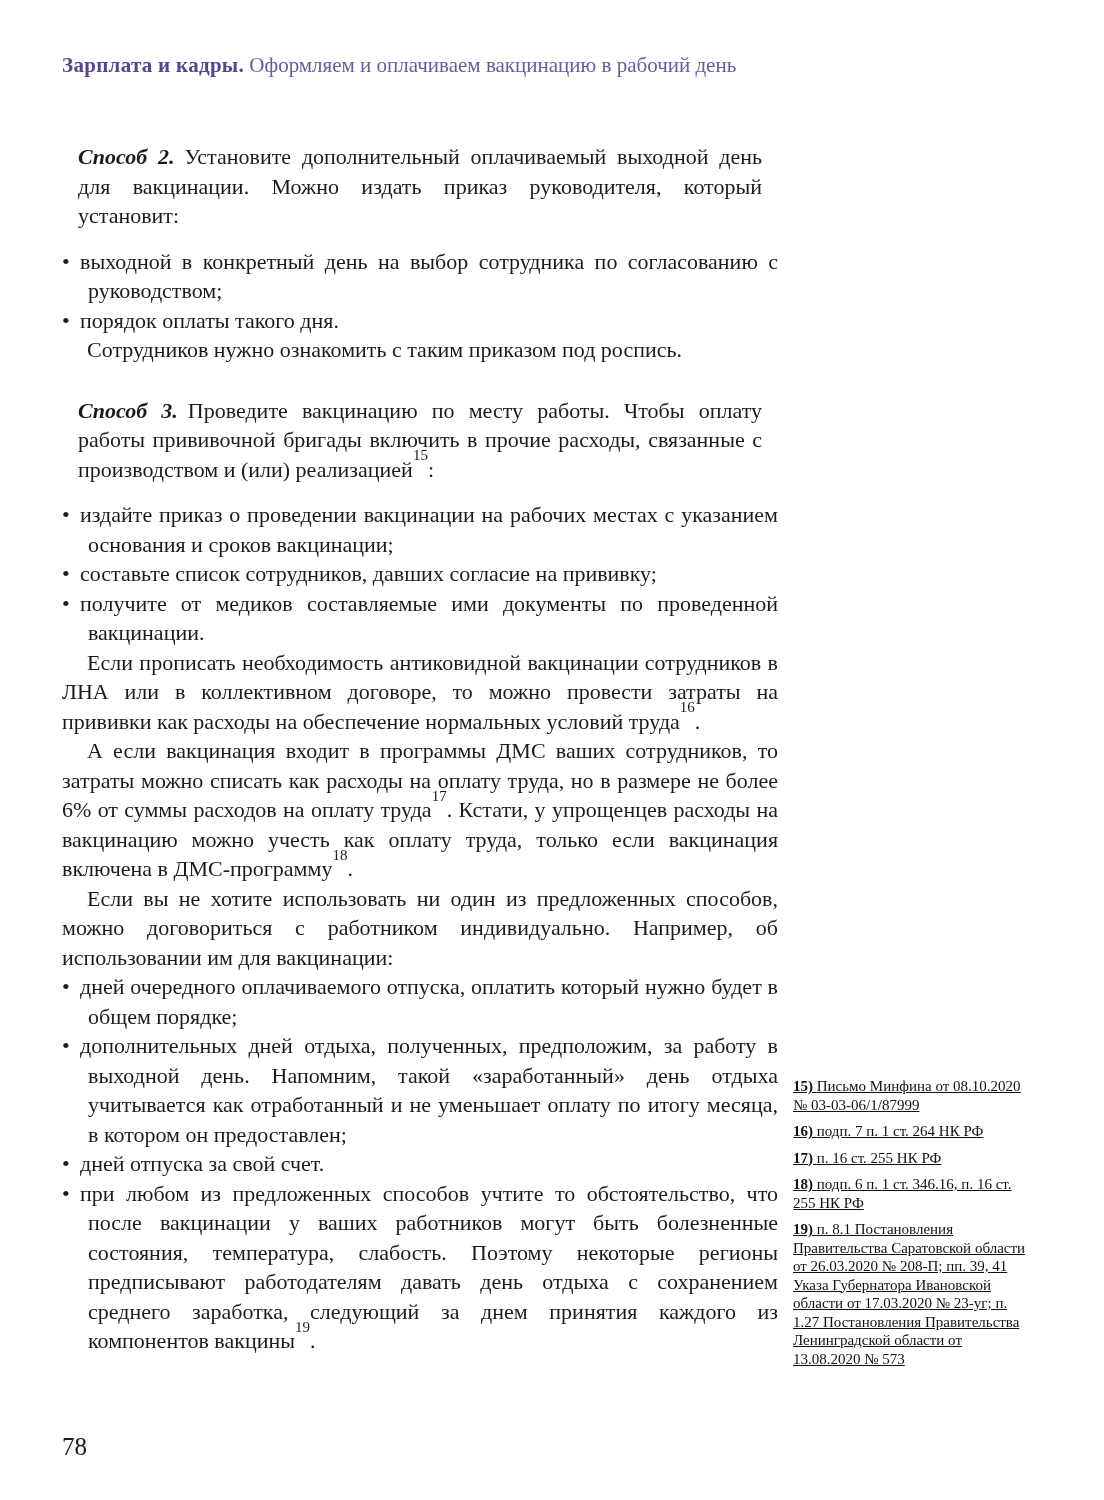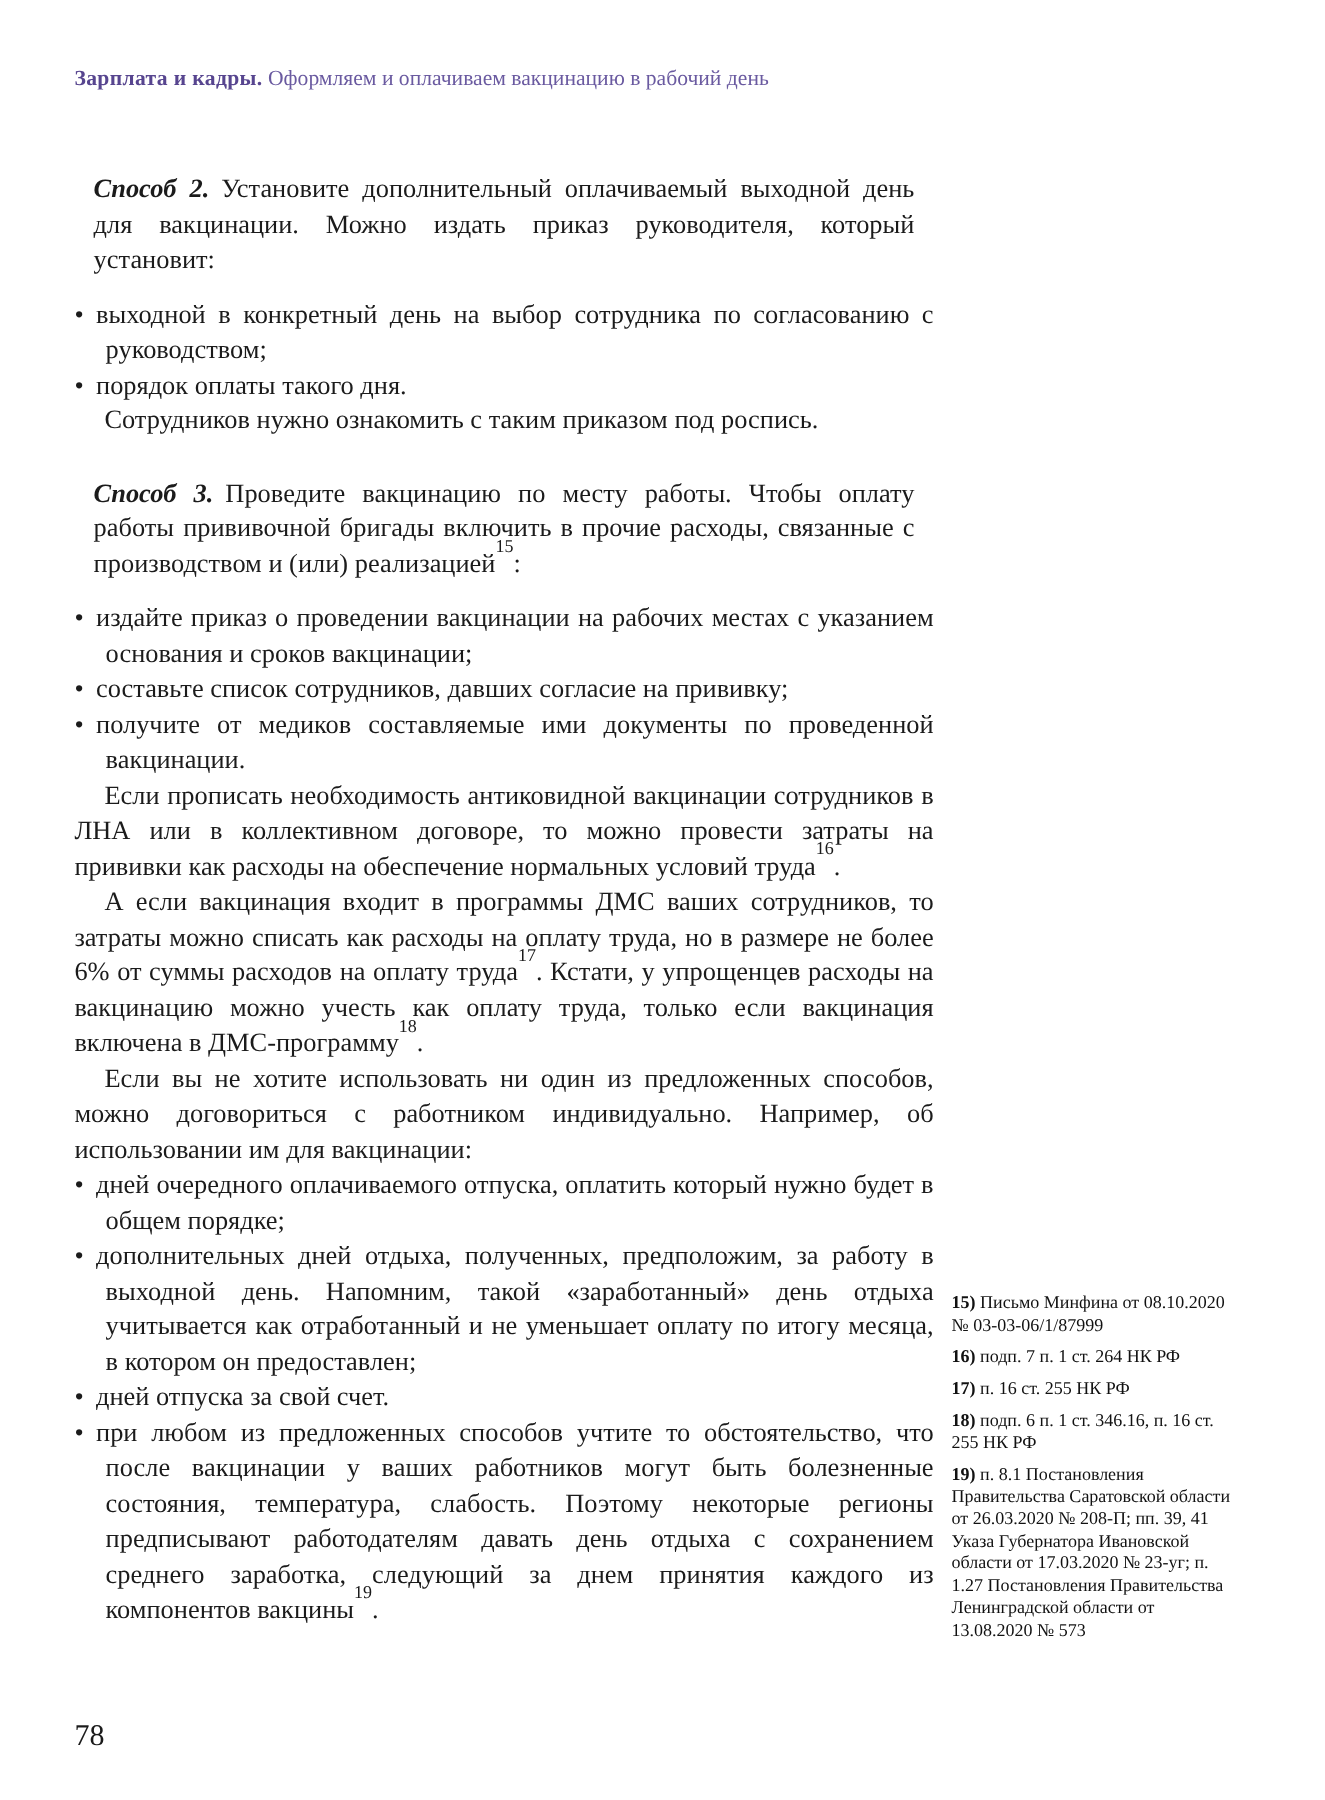--- a/index.html
+++ b/index.html
@@ -8,21 +8,21 @@
     background: #ffffff;
     position: relative;
     font-family: "Liberation Serif", "DejaVu Serif", serif;
     color: #1b1b1b;
     overflow: hidden;
   }
 
   .page-header {
     position: absolute;
     left: 62px; top: 52px; width: 980px;
-    font-size: 18px; line-height: 26px;
+    font-size: 21px; line-height: 26px;
     white-space: nowrap;
   }
   .kicker { font-weight: bold; color: #57458f; letter-spacing: 0.3px; }
   .header-title { color: #6a5aa0; }
 
   .main-col {
     position: absolute;
     left: 62px; top: 126px; width: 716px;
     font-size: 22px; line-height: 29.5px;
     text-align: justify;
@@ -61,21 +61,21 @@
     top: -8px;
   }
 
   .footnotes {
     position: absolute;
     left: 793px; top: 1077px; width: 238px;
     font-size: 15px; line-height: 18.5px;
     text-align: left;
     color: #111111;
   }
-  .footnote { margin: 0 0 8px 0; }
+  .footnote { margin: 0 0 8px 0; text-decoration: underline; }
   .fn-num { font-weight: bold; }
 
   .page-number {
     position: absolute;
     left: 62px; top: 1433px;
     font-size: 25px;
     color: #1b1b1b;
   }
 </style>
 </head>

